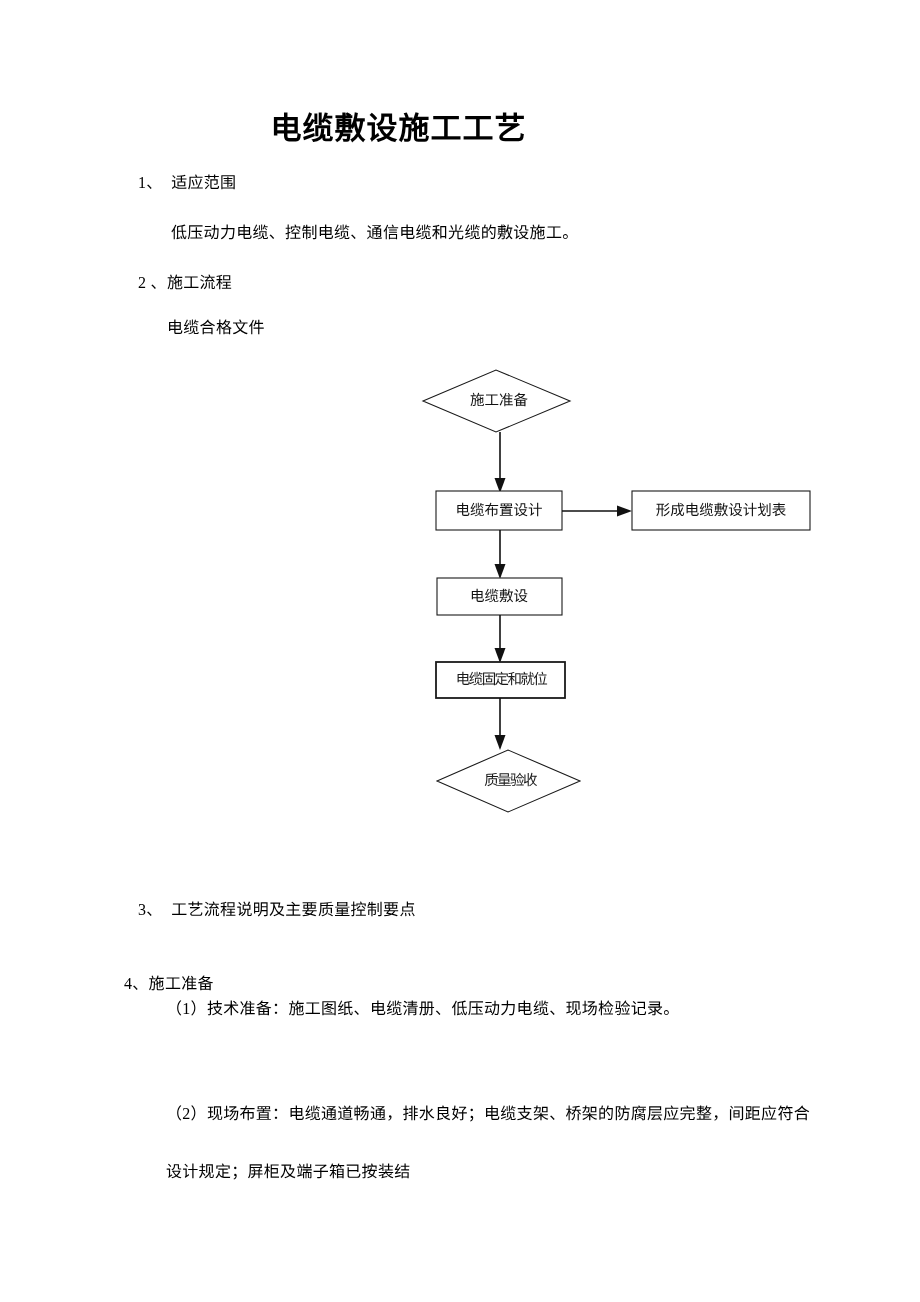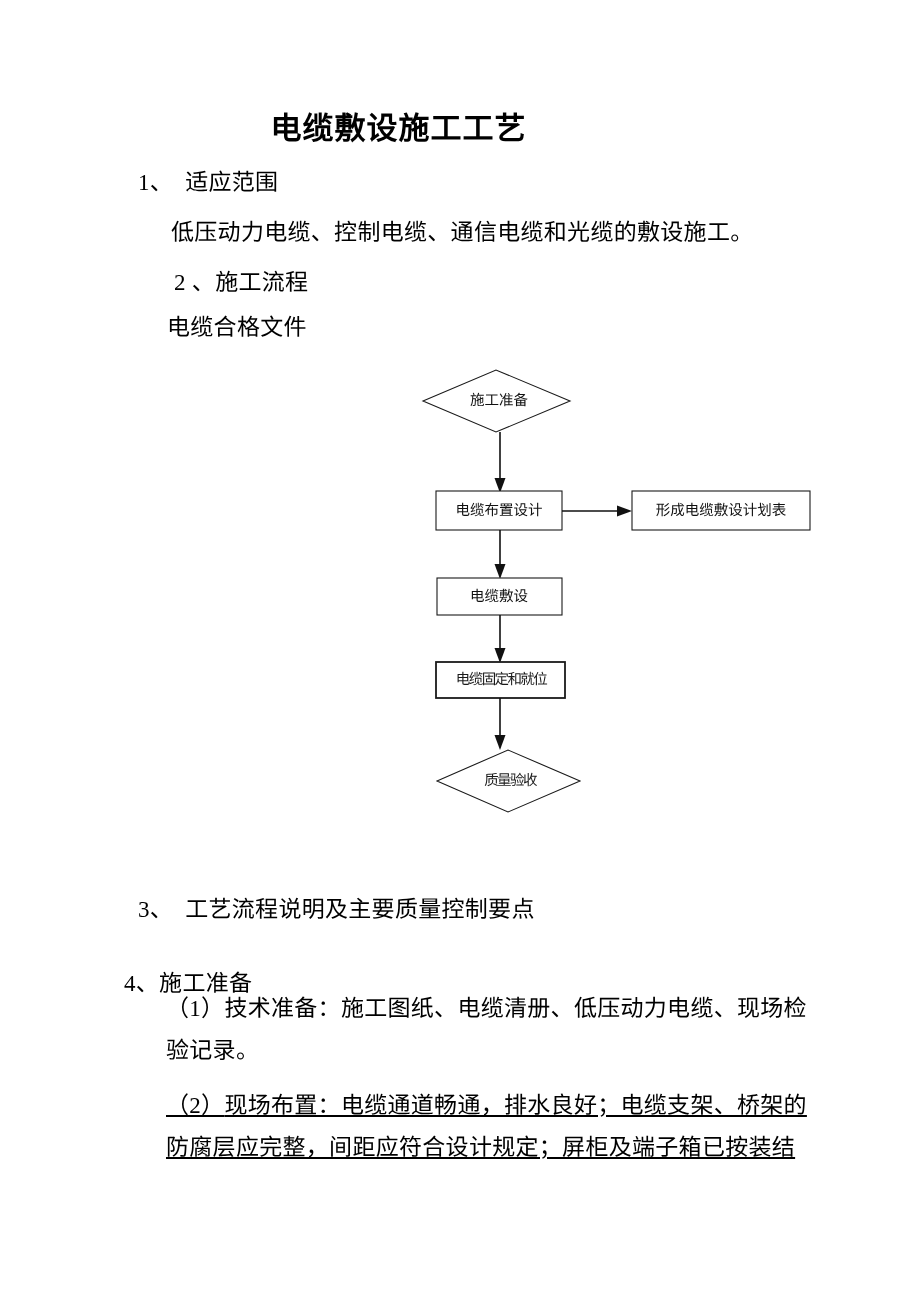--- a/index.html
+++ b/index.html
@@ -34,51 +34,50 @@
     font-size: 31px;
     font-weight: bold;
     letter-spacing: 1px;
     line-height: 1.25;
     font-family: "Liberation Serif", "DejaVu Serif", serif;
   }
 
   
   .para {
     position: absolute;
-    font-size: 23px;
+    font-size: 16px;
     line-height: 30px;
     letter-spacing: 0.3px;
     white-space: pre;
     font-family: "Liberation Serif", "DejaVu Serif", serif;
   }
   .para.wrap {
     white-space: normal;
   }
 
   .p-sec1      { left: 138px; top: 168px; }
   .p-sec1-body { left: 171px; top: 218px; }
-  .p-sec2      { left: 138px; top: 268px; margin-left: 36px; }
+  .p-sec2      { left: 138px; top: 268px; }
   .p-sec2-body { left: 167px; top: 313px; }
   .p-sec3      { left: 138px; top: 895px; }
   .p-sec4      { left: 124px; top: 933px; margin-top: 36px; }
 
   .p-item1 {
     left: 166px;
     top: 988px;
     width: 650px;
     line-height: 42px;
     text-indent: 0;
   }
 
   .p-item2 {
     left: 166px;
     top: 1085px;
     width: 652px;
-    line-height: 42px;
-    text-decoration: underline;
+    line-height: 58px;
   }
 
   
   .flow {
     position: absolute;
     left: 400px;
     top: 360px;
     width: 440px;
     height: 470px;
   }

